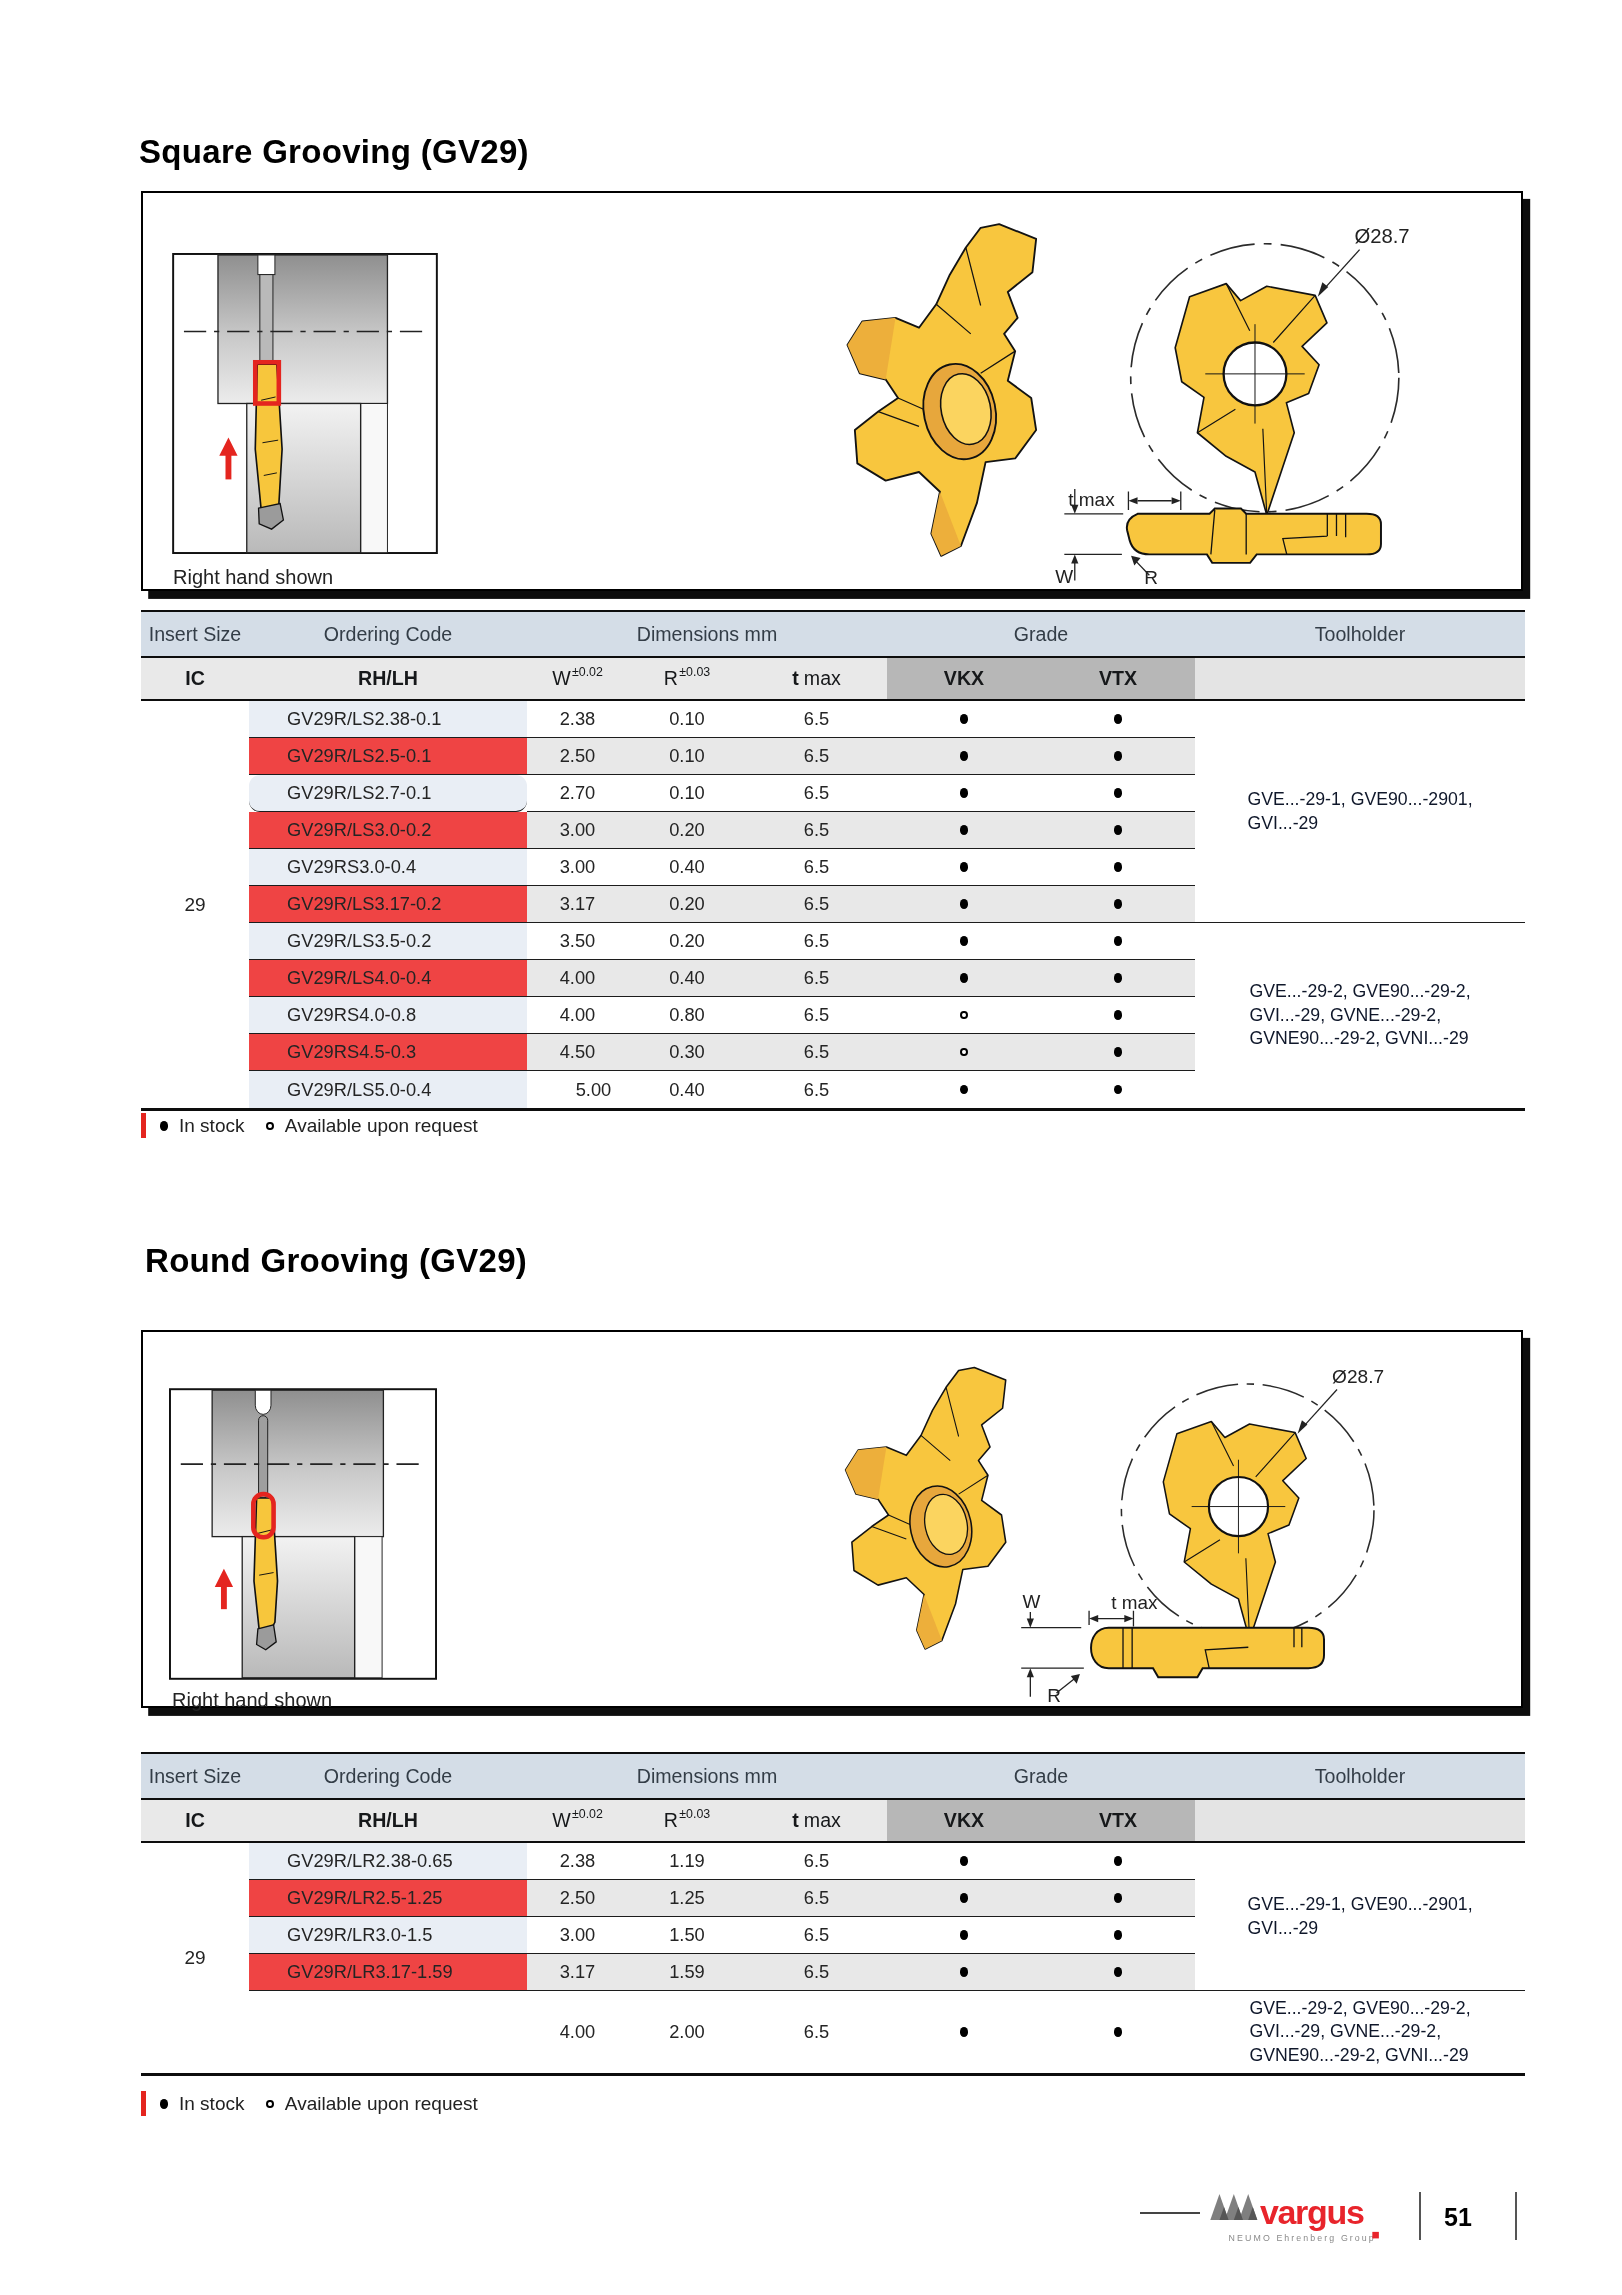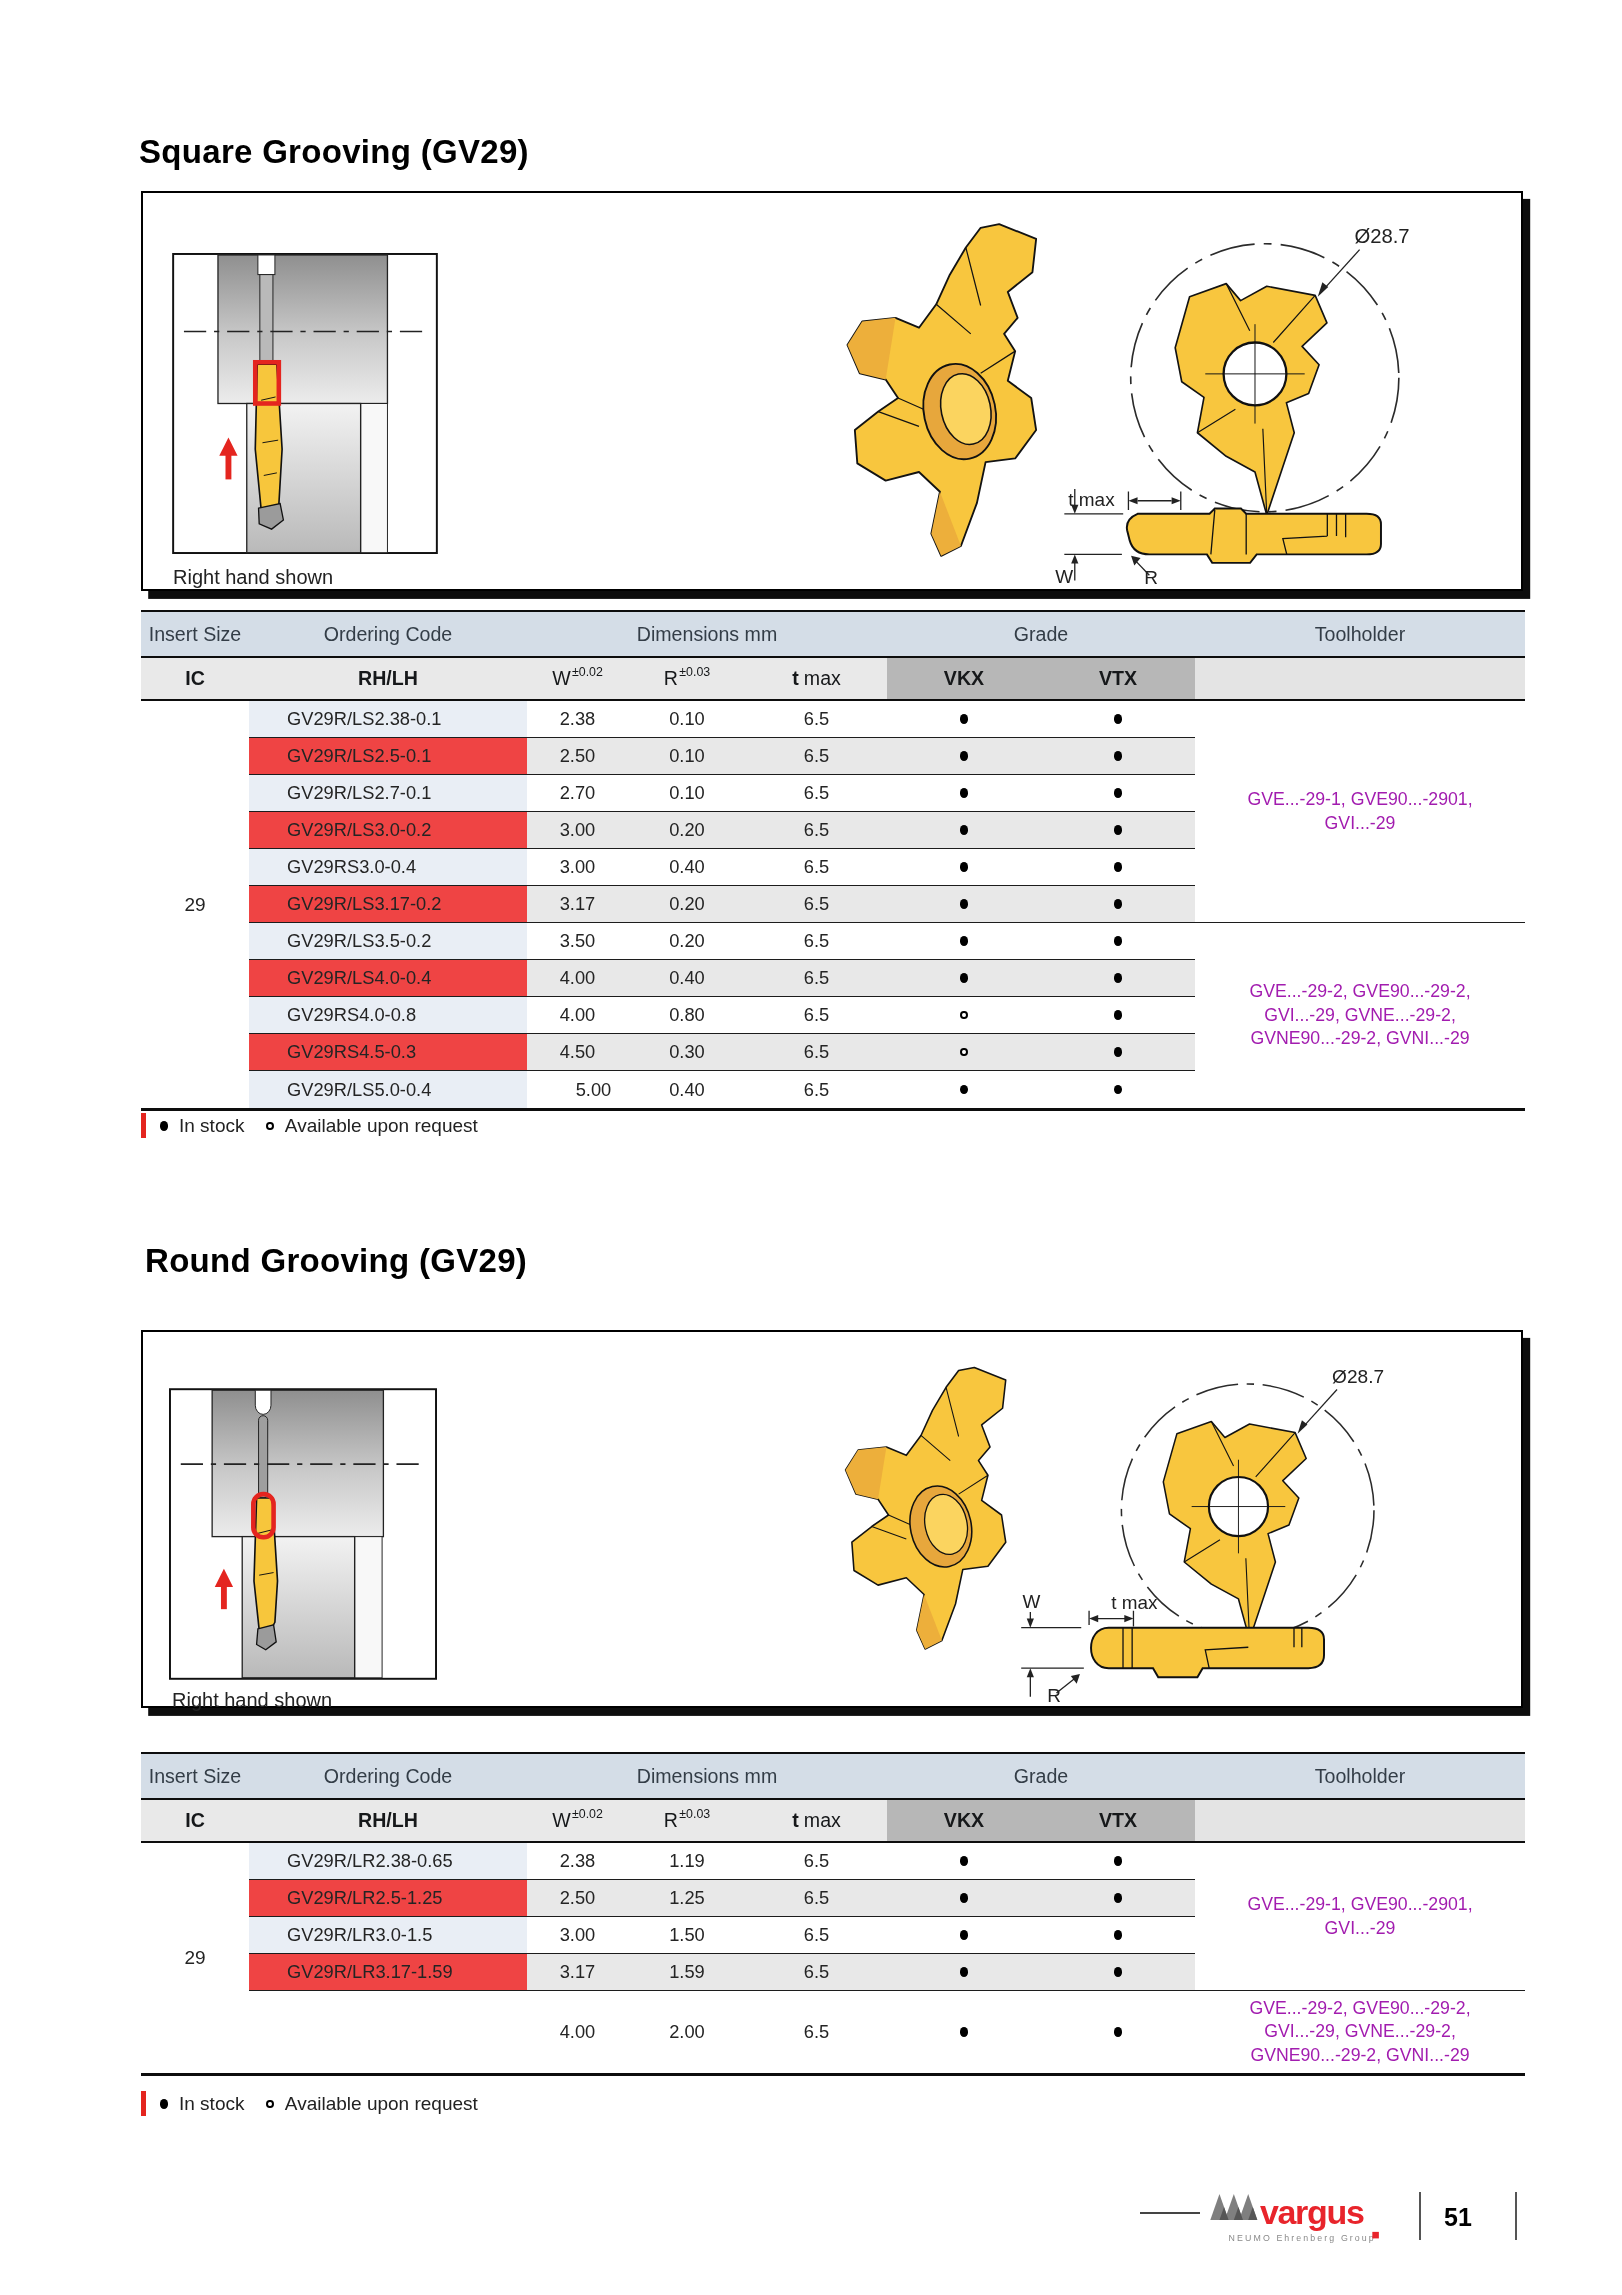--- a/index.html
+++ b/index.html
@@ -29,21 +29,21 @@
   .sub b { font-weight:700; }
   .gradehead { background:#b7b7b7; font-weight:700; }
   .thhead { background:#e4e4e4; }
 
   .rb { border-bottom:1.3px solid #1c1c1c; }
   .shade { background:#e8e8e8; }
   .code { justify-content:flex-start; padding-left:38px; }
   .code-a { background:#e9eef5; }
   .code-b { background:#ef4444;text-align:center; }
   .insertsize { font-size:19px; }
-  .thtext { font-size:17.7px; white-space:pre-line; text-align:center; line-height:1.32; color:#a21caf; }
+  .thtext { font-size:17.7px; white-space:pre-line; line-height:1.32; color:#0f172a; }
 
   .dotf { width:8.5px; height:9.8px; background:#000; border-radius:50%; display:inline-block; }
   .doto { width:7.9px; height:8.5px; border:2px solid #000; border-radius:50%; background:#fff; display:inline-block; }
 
   .legend { position:absolute; display:flex; align-items:center; font-size:19px; color:#222; height:27.5px; }
   .lbar { width:4.6px; height:25px; background:#e4251f; margin-right:14.4px; }
   .legend .dotf { margin-right:10.5px; }
   .legend .doto { margin:0 10.5px 0 22px; }
 
   
@@ -169,21 +169,21 @@
       <div class="cell code code-b rb" style="grid-area: 4 / 2;">GV29R/LS2.5-0.1</div>
       <div class="cell shade rb" style="grid-area: 4 / 3;">2.50</div>
       <div class="cell shade rb" style="grid-area: 4 / 4;">0.10</div>
       <div class="cell shade rb" style="grid-area: 4 / 5;">6.5</div>
       <div class="cell shade rb" style="grid-area: 4 / 6;">
         <span class="dotf"></span>
       </div>
       <div class="cell shade rb" style="grid-area: 4 / 7;">
         <span class="dotf"></span>
       </div>
-      <div class="cell code code-a rb" style="grid-area: 5 / 2;">GV29R/LS2.7-0.1</div>
+      <div class="cell code code-a rb" style="grid-area: 5 / 2; border-radius: 11px;">GV29R/LS2.7-0.1</div>
       <div class="cell rb" style="grid-area: 5 / 3;">2.70</div>
       <div class="cell rb" style="grid-area: 5 / 4;">0.10</div>
       <div class="cell rb" style="grid-area: 5 / 5;">6.5</div>
       <div class="cell rb" style="grid-area: 5 / 6;">
         <span class="dotf"></span>
       </div>
       <div class="cell rb" style="grid-area: 5 / 7;">
         <span class="dotf"></span>
       </div>
       <div class="cell code code-b rb" style="grid-area: 6 / 2;">GV29R/LS3.0-0.2</div>

